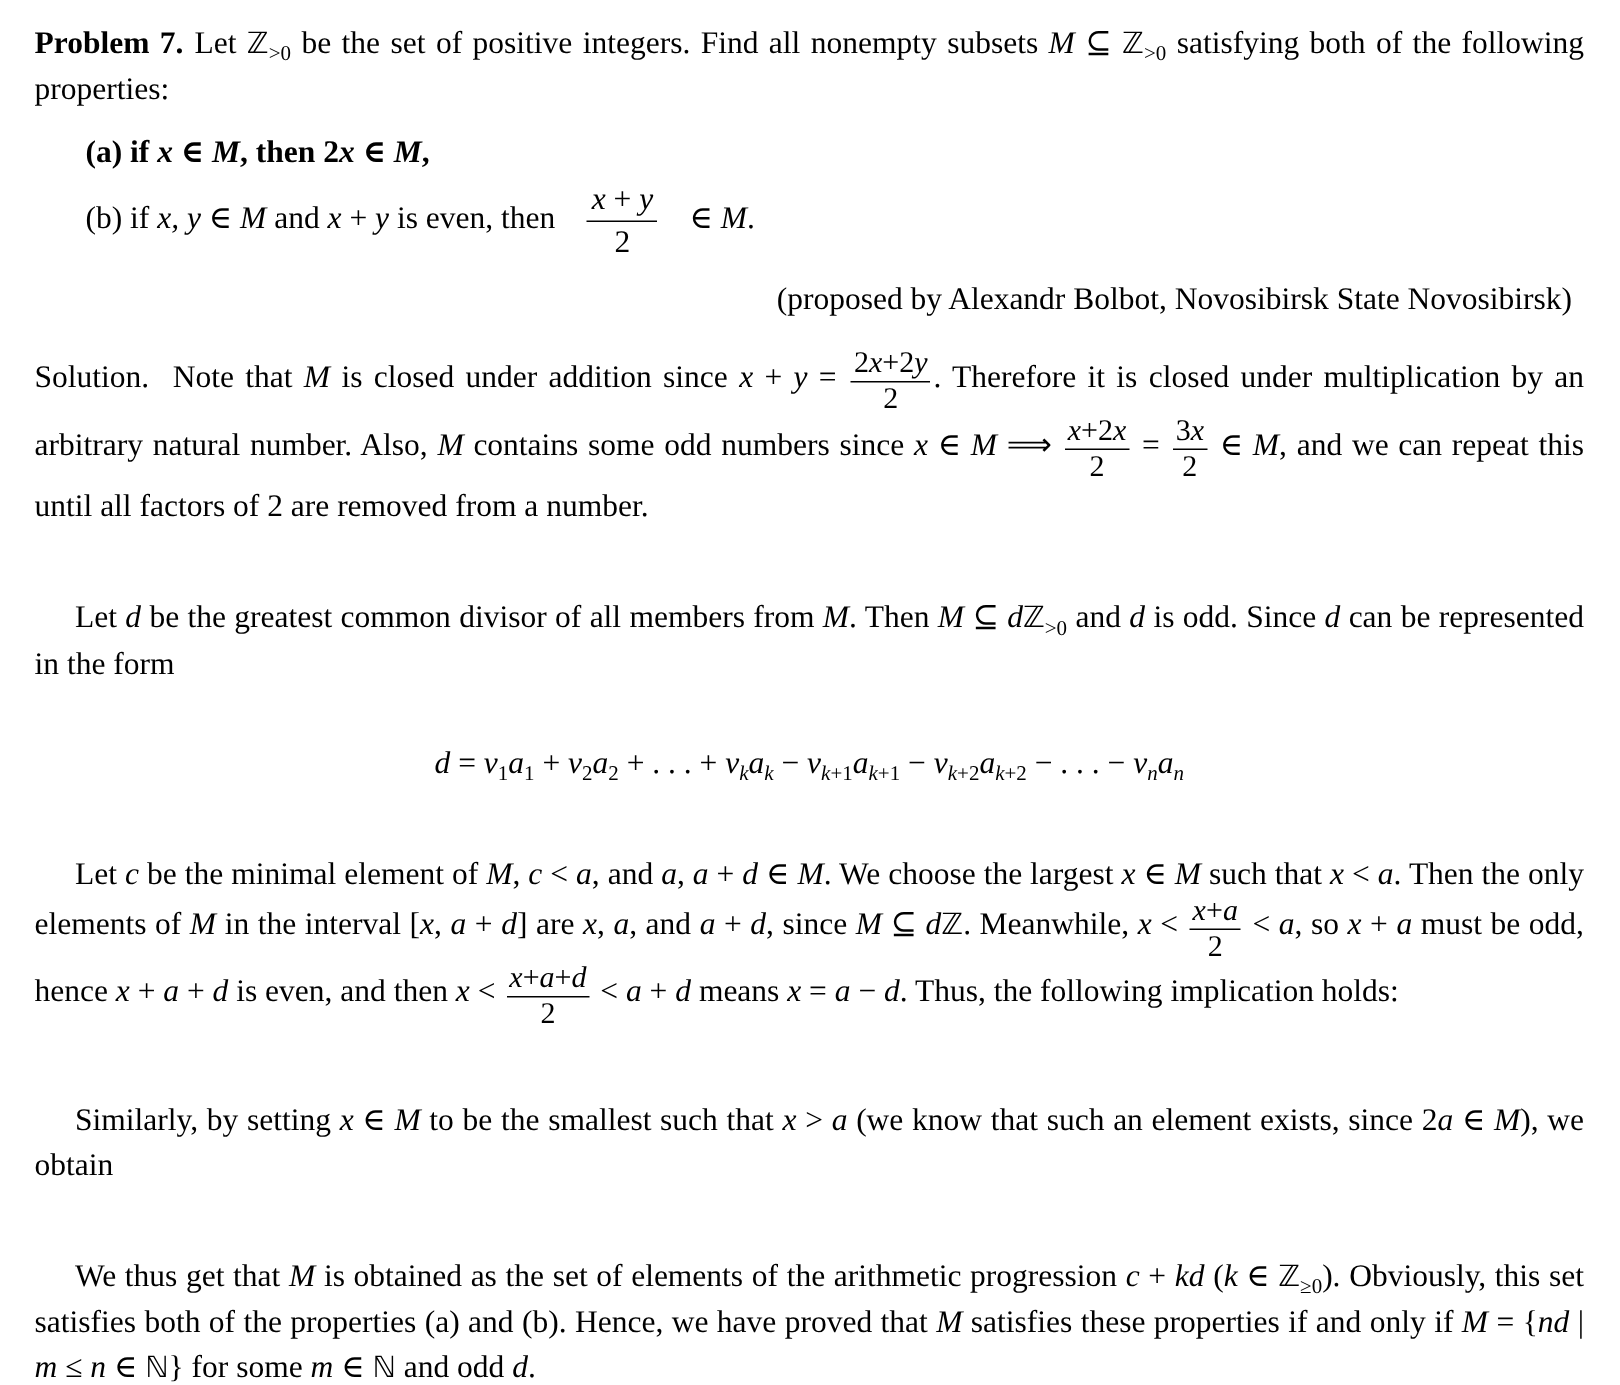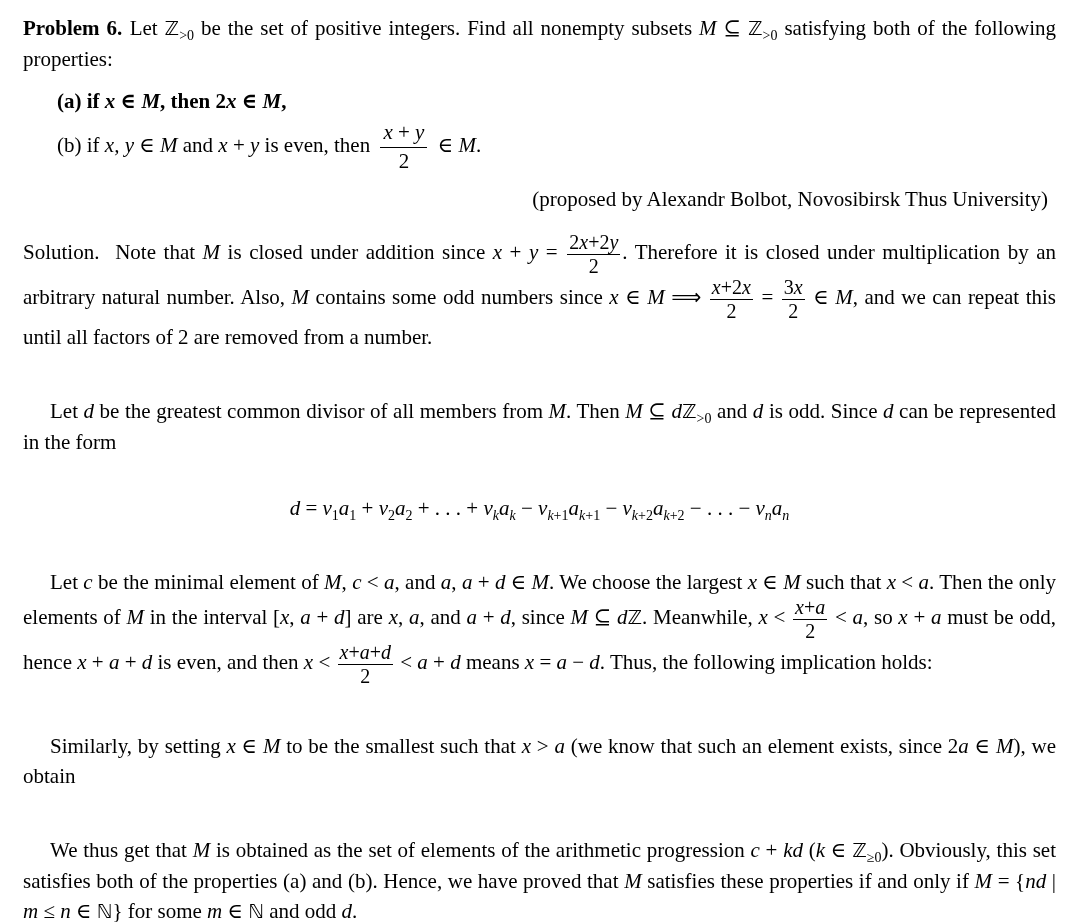--- a/index.html
+++ b/index.html
@@ -32,40 +32,40 @@
   .arr { font-family: "DejaVu Sans", sans-serif; }
   .disp-arr { margin: 0 10px; }
   .frac {
     display: inline-block; vertical-align: -0.72em; text-align: center;
     font-size: 20px; line-height: 1.05; margin: 0 2px; text-indent: 0;
   }
   .frac .fn { display: block; padding: 0 2px 1px; }
   .frac .fd { display: block; border-top: 1.2px solid #000; padding: 1px 2px 0; }
   .dfrac {
     display: inline-block; vertical-align: middle; text-align: center;
-    font-size: 21px; line-height: 1.12; margin: 0 5px; text-indent: 0;
+    font-size: 21px; line-height: 1.12; margin: 0 16px; text-indent: 0;
   }
   .dfrac .fn { display: block; padding: 0 3px 2px; }
   .dfrac .fd { display: block; border-top: 1.2px solid #000; padding: 2px 3px 0; }
 </style>
 </head>
 <body>
 
 <div class="page">
 
   <p>
-    <span class="plabel">Problem 6.</span><span>Let <span class="bb">ℤ</span><sub>&gt;0</sub> be the set of positive integers. Find all nonempty subsets <i>M</i> ⊆ <span class="bb">ℤ</span><sub>&gt;0</sub> satisfying both of the following properties:</span>
+    <span class="plabel">Problem 7.</span><span>Let <span class="bb">ℤ</span><sub>&gt;0</sub> be the set of positive integers. Find all nonempty subsets <i>M</i> ⊆ <span class="bb">ℤ</span><sub>&gt;0</sub> satisfying both of the following properties:</span>
   </p>
 
   <div class="props">
     <p class="prop-a">(a) if <i>x</i> ∈ <i>M</i>, then 2<i>x</i> ∈ <i>M</i>,</p>
     <p class="prop-b">(b) if <i>x, y</i> ∈ <i>M</i> and <i>x</i> + <i>y</i> is even, then <span class="dfrac"><span class="fn"><i>x</i> + <i>y</i></span><span class="fd">2</span></span> ∈ <i>M</i>.</p>
   </div>
 
-  <p class="attribution">(proposed by Alexandr Bolbot, Novosibirsk Thus University)</p>
+  <p class="attribution">(proposed by Alexandr Bolbot, Novosibirsk State Novosibirsk)</p>
 
   <p class="solution">
     <span class="slabel">Solution.</span><span>Note that <i>M</i> is closed under addition since <i>x</i> + <i>y</i> = <span class="frac"><span class="fn">2<i>x</i>+2<i>y</i></span><span class="fd">2</span></span>. Therefore it is closed under multiplication by an arbitrary natural number. Also, <i>M</i> contains some odd numbers since <i>x</i> ∈ <i>M</i> <span class="arr">⟹</span> <span class="frac"><span class="fn"><i>x</i>+2<i>x</i></span><span class="fd">2</span></span> = <span class="frac"><span class="fn">3<i>x</i></span><span class="fd">2</span></span> ∈ <i>M</i>, and we can repeat this until all factors of 2 are removed from a number.</span>
   </p>
 
   <p class="indent">Let <i>d</i> be the greatest common divisor of all members from <i>M</i>. Then <i>M</i> ⊆ <i>d</i><span class="bb">ℤ</span><sub>&gt;0</sub> and <i>d</i> is odd. Since <i>d</i> can be represented in the form</p>
 
   <p class="display"><i>d</i> = <i>v</i><sub>1</sub><i>a</i><sub>1</sub> + <i>v</i><sub>2</sub><i>a</i><sub>2</sub> + . . . + <i>v</i><sub><i>k</i></sub><i>a</i><sub><i>k</i></sub> − <i>v</i><sub><i>k</i>+1</sub><i>a</i><sub><i>k</i>+1</sub> − <i>v</i><sub><i>k</i>+2</sub><i>a</i><sub><i>k</i>+2</sub> − . . . − <i>v</i><sub><i>n</i></sub><i>a</i><sub><i>n</i></sub></p>
 
 

